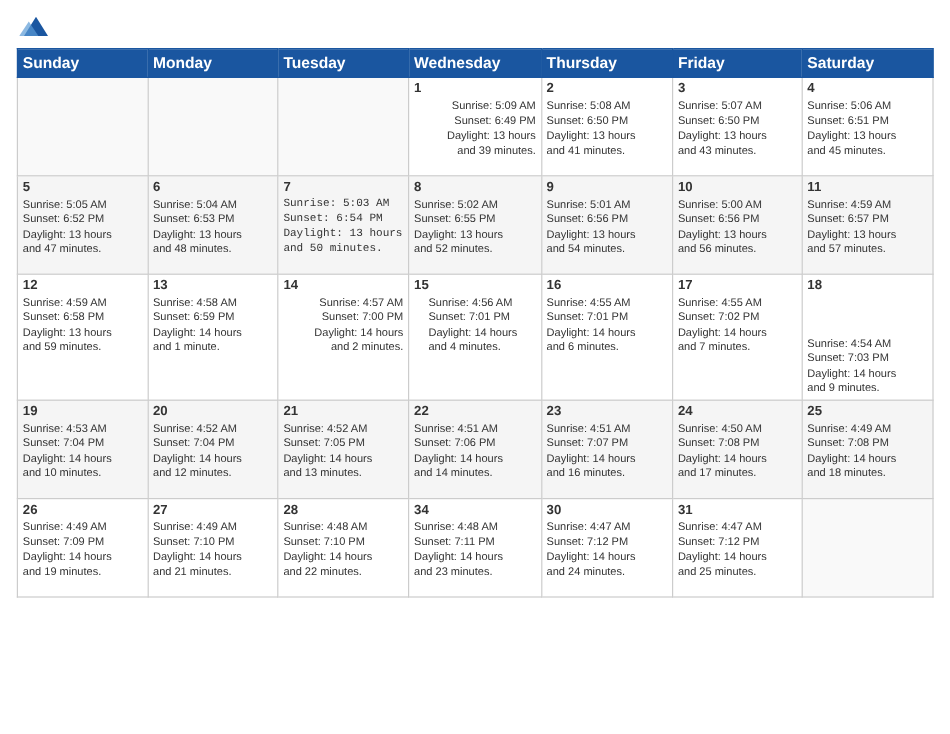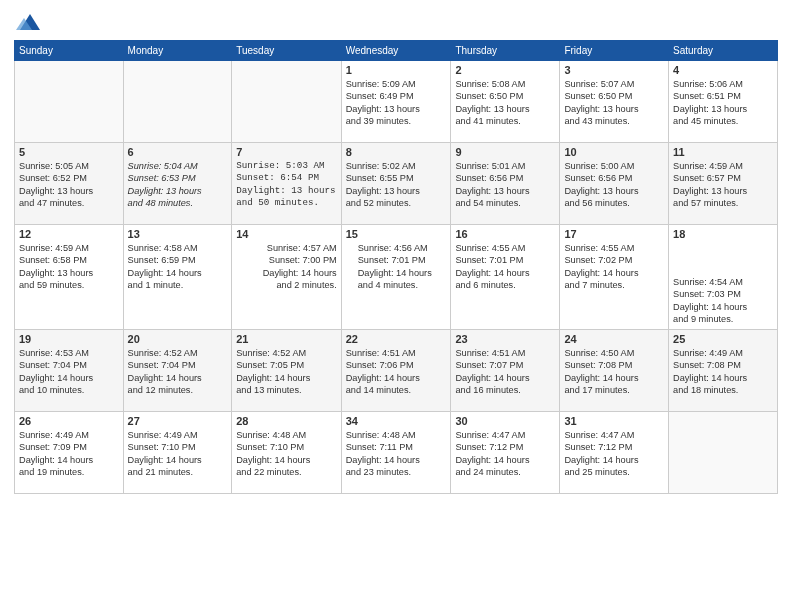--- a/index.html
+++ b/index.html
@@ -54,22 +54,22 @@
       color: #555;
     }
     .calendar {
       width: 100%;
       border-collapse: collapse;
       font-size: 10px;
     }
     .calendar thead tr th {
       background: #1a56a0;
       color: #fff;
-      font-weight: normal;
-      font-size: 10px;
+      font-weight: bold;
+      font-size: 13px;
       padding: 4px 4px;
       border: 1px solid #1a56a0;
       text-align: left;
     }
     .calendar tbody tr td {
       border: 1px solid #ccc;
       vertical-align: top;
       padding: 3px 4px;
       width: 113px;
       height: 82px;
@@ -133,21 +133,21 @@
           <th>Saturday</th>
         </tr>
     </thead>
     <tbody id="calendar-body">
     <tr>
           <td class="empty-cell"></td>
           <td class="empty-cell"></td>
           <td class="empty-cell"></td>
           <td>
             <span class="cell-num">1</span>
-            <div class="cell-info" style="white-space: pre-line;">Sunrise: 5:09 AM
+            <div class="cell-info" style="white-space: pre-line; text-align: right;">Sunrise: 5:09 AM
 Sunset: 6:49 PM
 Daylight: 13 hours
 and 39 minutes.</div>
           </td>
           <td>
             <span class="cell-num">2</span>
             <div class="cell-info" style="white-space: pre-line;">Sunrise: 5:08 AM
 Sunset: 6:50 PM
 Daylight: 13 hours
 and 41 minutes.</div>
@@ -170,21 +170,21 @@
         <tr>
           <td>
             <span class="cell-num">5</span>
             <div class="cell-info" style="white-space: pre-line;">Sunrise: 5:05 AM
 Sunset: 6:52 PM
 Daylight: 13 hours
 and 47 minutes.</div>
           </td>
           <td>
             <span class="cell-num">6</span>
-            <div class="cell-info" style="white-space: pre-line; font-style: italic;">Sunrise: 5:04 AM
+            <div class="cell-info" style="white-space: pre-line;">Sunrise: 5:04 AM
 Sunset: 6:53 PM
 Daylight: 13 hours
 and 48 minutes.</div>
           </td>
           <td>
             <span class="cell-num">7</span>
             <div class="cell-info" style="white-space: pre-line; font-family: Liberation Mono, monospace;">Sunrise: 5:03 AM
 Sunset: 6:54 PM
 Daylight: 13 hours
 and 50 minutes.</div>

